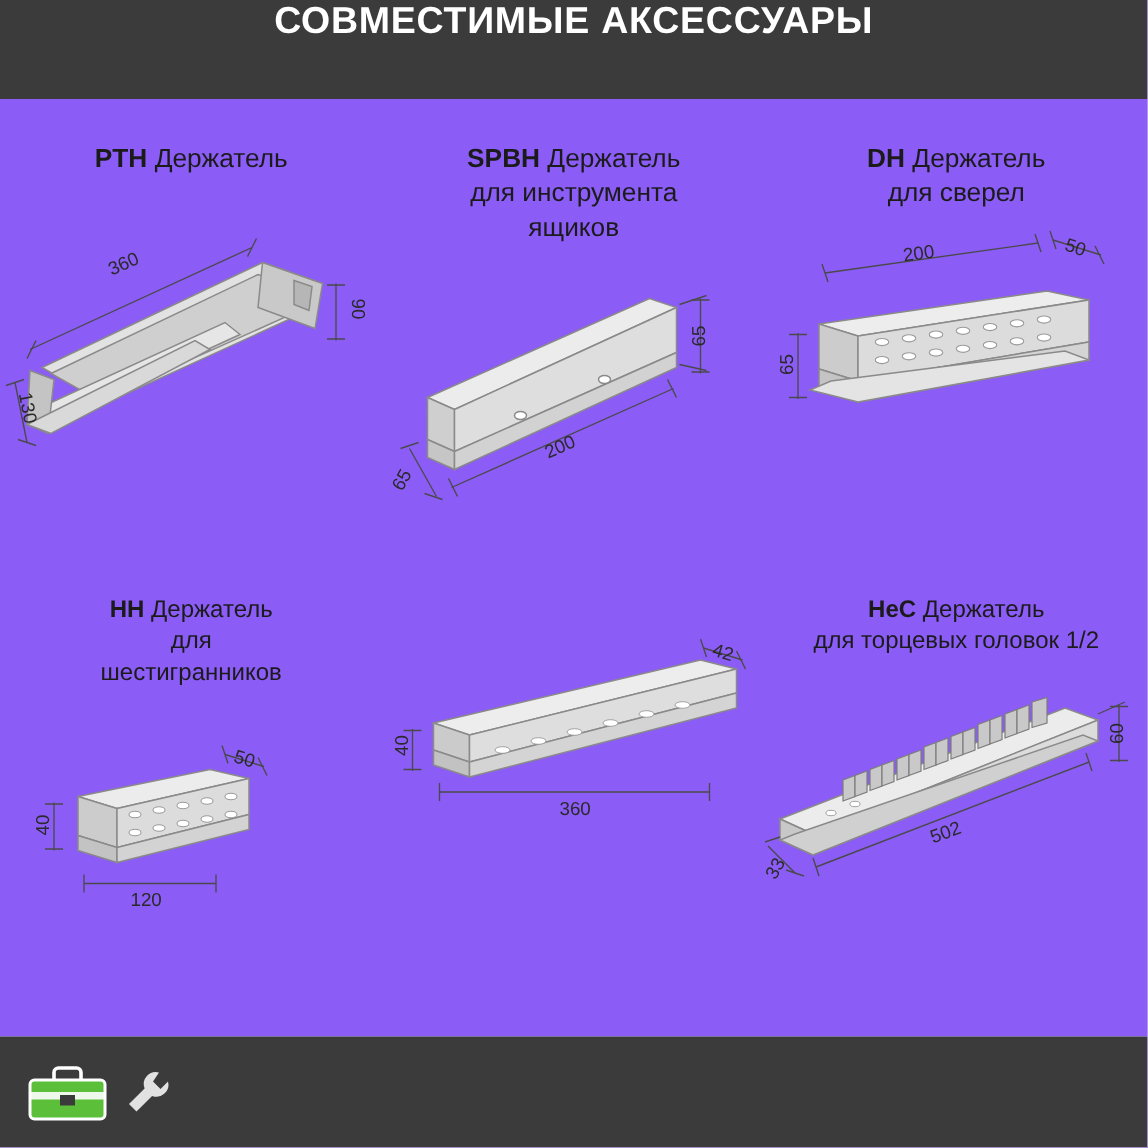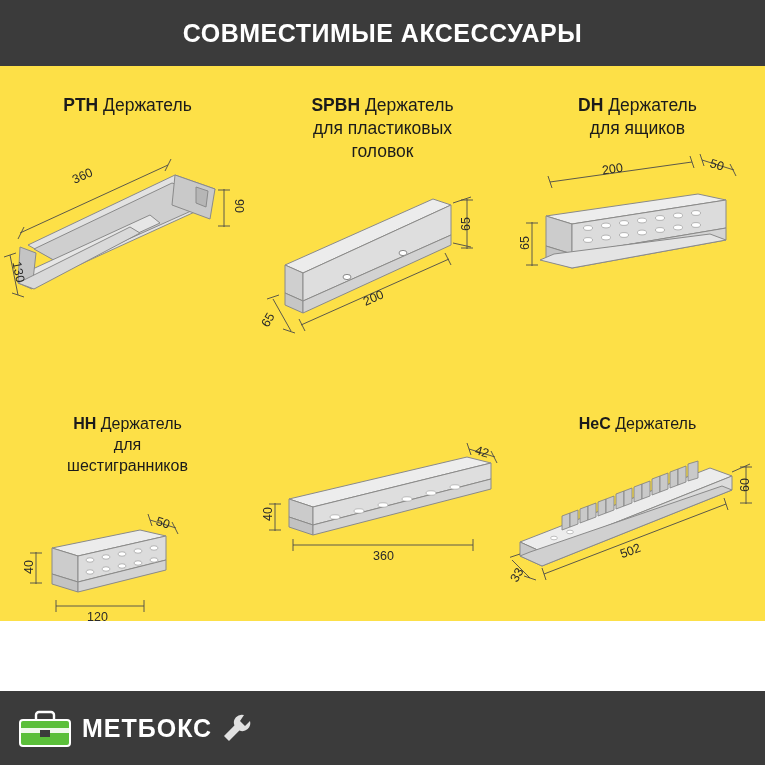--- a/index.html
+++ b/index.html
@@ -17,48 +17,47 @@
 
   
   .header-bar {
     position: absolute;
     left: 0;
     top: 0;
     width: 765px;
     height: 66px;
     background: #3b3b3b;
     display: flex;
-    align-items: center;
     justify-content: center;
   }
   .header-title {
     color: #ffffff;
     font-size: 25px;
     font-weight: bold;
     letter-spacing: 0.5px;
     text-align: center;
   }
 
   
   .content {
     position: absolute;
     left: 0;
     top: 66px;
     width: 765px;
-    height: 555px;
-    background: #fde047;
+    height: 625px;
+    background: #8b5cf6;
   }
   .row {
     position: absolute;
     left: 0;
     width: 765px;
     display: flex;
   }
   .row-1 { top: 28px; height: 300px; }
-  .row-2 { top: 347px; height: 290px; justify-content: center; }
+  .row-2 { top: 330px; height: 290px; justify-content: center; }
 
   .cell {
     position: relative;
     flex: 1 1 33.33%;
     box-sizing: border-box;
   }
   .caption {
     text-align: center;
     font-size: 17.5px;
     line-height: 23px;
@@ -167,22 +166,22 @@
         <div class="dim" style="left:72px; top:42px; transform:rotate(-24deg);">360</div>
         <div class="dim" style="left:232px; top:72px; transform:rotate(90deg);">90</div>
         <div class="dim" style="left:8px; top:138px; transform:rotate(79deg);">130</div>
       </div>
     </div>
 
     <div class="cell">
       <div class="caption">
         <span class="code">SPBH</span>
         <span>Держатель</span><br>
-        <span>для пластиковых</span><br>
-        <span>головок</span>
+        <span>для инструмента</span><br>
+        <span>ящиков</span>
       </div>
       <div class="figure">
         <svg width="255" height="175" viewBox="0 0 255 175">
           <g stroke="#8a8a8a" stroke-width="1">
 
             <polygon points="30,92 178,26 196,32 48,100" fill="#ececec"></polygon>
 
             <polygon points="30,92 48,100 48,128 30,120" fill="#cfcfcf"></polygon>
             <polygon points="48,100 196,32 196,62 48,128" fill="#dedede"></polygon>
 
@@ -212,21 +211,21 @@
         <div class="dim" style="left:204px; top:44px; transform:rotate(-90deg);">65</div>
         <div class="dim" style="left:108px; top:118px; transform:rotate(-24deg);">200</div>
         <div class="dim" style="left:6px; top:140px; transform:rotate(-60deg);">65</div>
       </div>
     </div>
 
     <div class="cell">
       <div class="caption">
         <span class="code">DH</span>
         <span>Держатель</span><br>
-        <span>для ящиков</span>
+        <span>для сверел</span>
       </div>
       <div class="figure">
         <svg width="255" height="175" viewBox="0 0 255 175">
           <g stroke="#8a8a8a" stroke-width="1">
 
             <polygon points="36,66 188,44 216,50 62,74" fill="#ededed"></polygon>
             <polygon points="36,66 62,74 62,104 36,96" fill="#cccccc"></polygon>
             <polygon points="62,74 216,50 216,78 62,104" fill="#dcdcdc"></polygon>
 
             <polygon points="36,96 62,104 62,118 36,110" fill="#c4c4c4"></polygon>
@@ -359,20 +358,21 @@
         <div class="dim" style="left:220px; top:18px; transform:rotate(17deg);">42</div>
         <div class="dim" style="left:6px; top:80px; transform:rotate(-90deg);">40</div>
         <div class="dim" style="left:118px; top:122px;">360</div>
       </div>
     </div>
 
     <div class="cell">
       <div class="caption">
         <span class="code">HeC</span>
         <span>Держатель</span><br>
+        <span>для торцевых головок 1/2</span>
       </div>
       <div class="figure">
         <svg width="255" height="150" viewBox="0 0 255 150">
           <g stroke="#8a8a8a" stroke-width="1">
 
             <polygon points="10,94 200,20 222,28 32,104" fill="#ececec"></polygon>
             <polygon points="10,94 32,104 32,118 10,108" fill="#c8c8c8"></polygon>
             <polygon points="32,104 222,28 222,42 32,118" fill="#dcdcdc"></polygon>
             <polygon points="10,108 32,118 222,42 212,38 20,104" fill="#d0d0d0"></polygon>
 
@@ -423,18 +423,17 @@
 </div>
 
 <div class="footer-bar">
   <div class="logo">
     <svg width="58" height="48" viewBox="0 0 58 48">
       <rect x="4" y="16" width="50" height="26" rx="3" fill="#5bbf3a" stroke="#ffffff" stroke-width="2"></rect>
       <rect x="4" y="24" width="50" height="5" fill="#ffffff" opacity="0.9"></rect>
       <path d="M20 16 v-5 a3 3 0 0 1 3 -3 h12 a3 3 0 0 1 3 3 v5" fill="none" stroke="#ffffff" stroke-width="2.4"></path>
       <rect x="24" y="26" width="10" height="7" fill="#3b3b3b"></rect>
     </svg>
-    <span class="logo-wordmark">МЕТБОКС</span>
     <svg width="34" height="34" viewBox="0 0 34 34">
       <path d="M24 4 a8 8 0 0 0 -9.6 10.6 L4 25 l5 5 L19.4 19.6 A8 8 0 0 0 30 10 l-5 5 -5 -5 z" fill="#ffffff" opacity="0.85"></path>
     </svg>
   </div>
 </div>
 
 </body></html>

